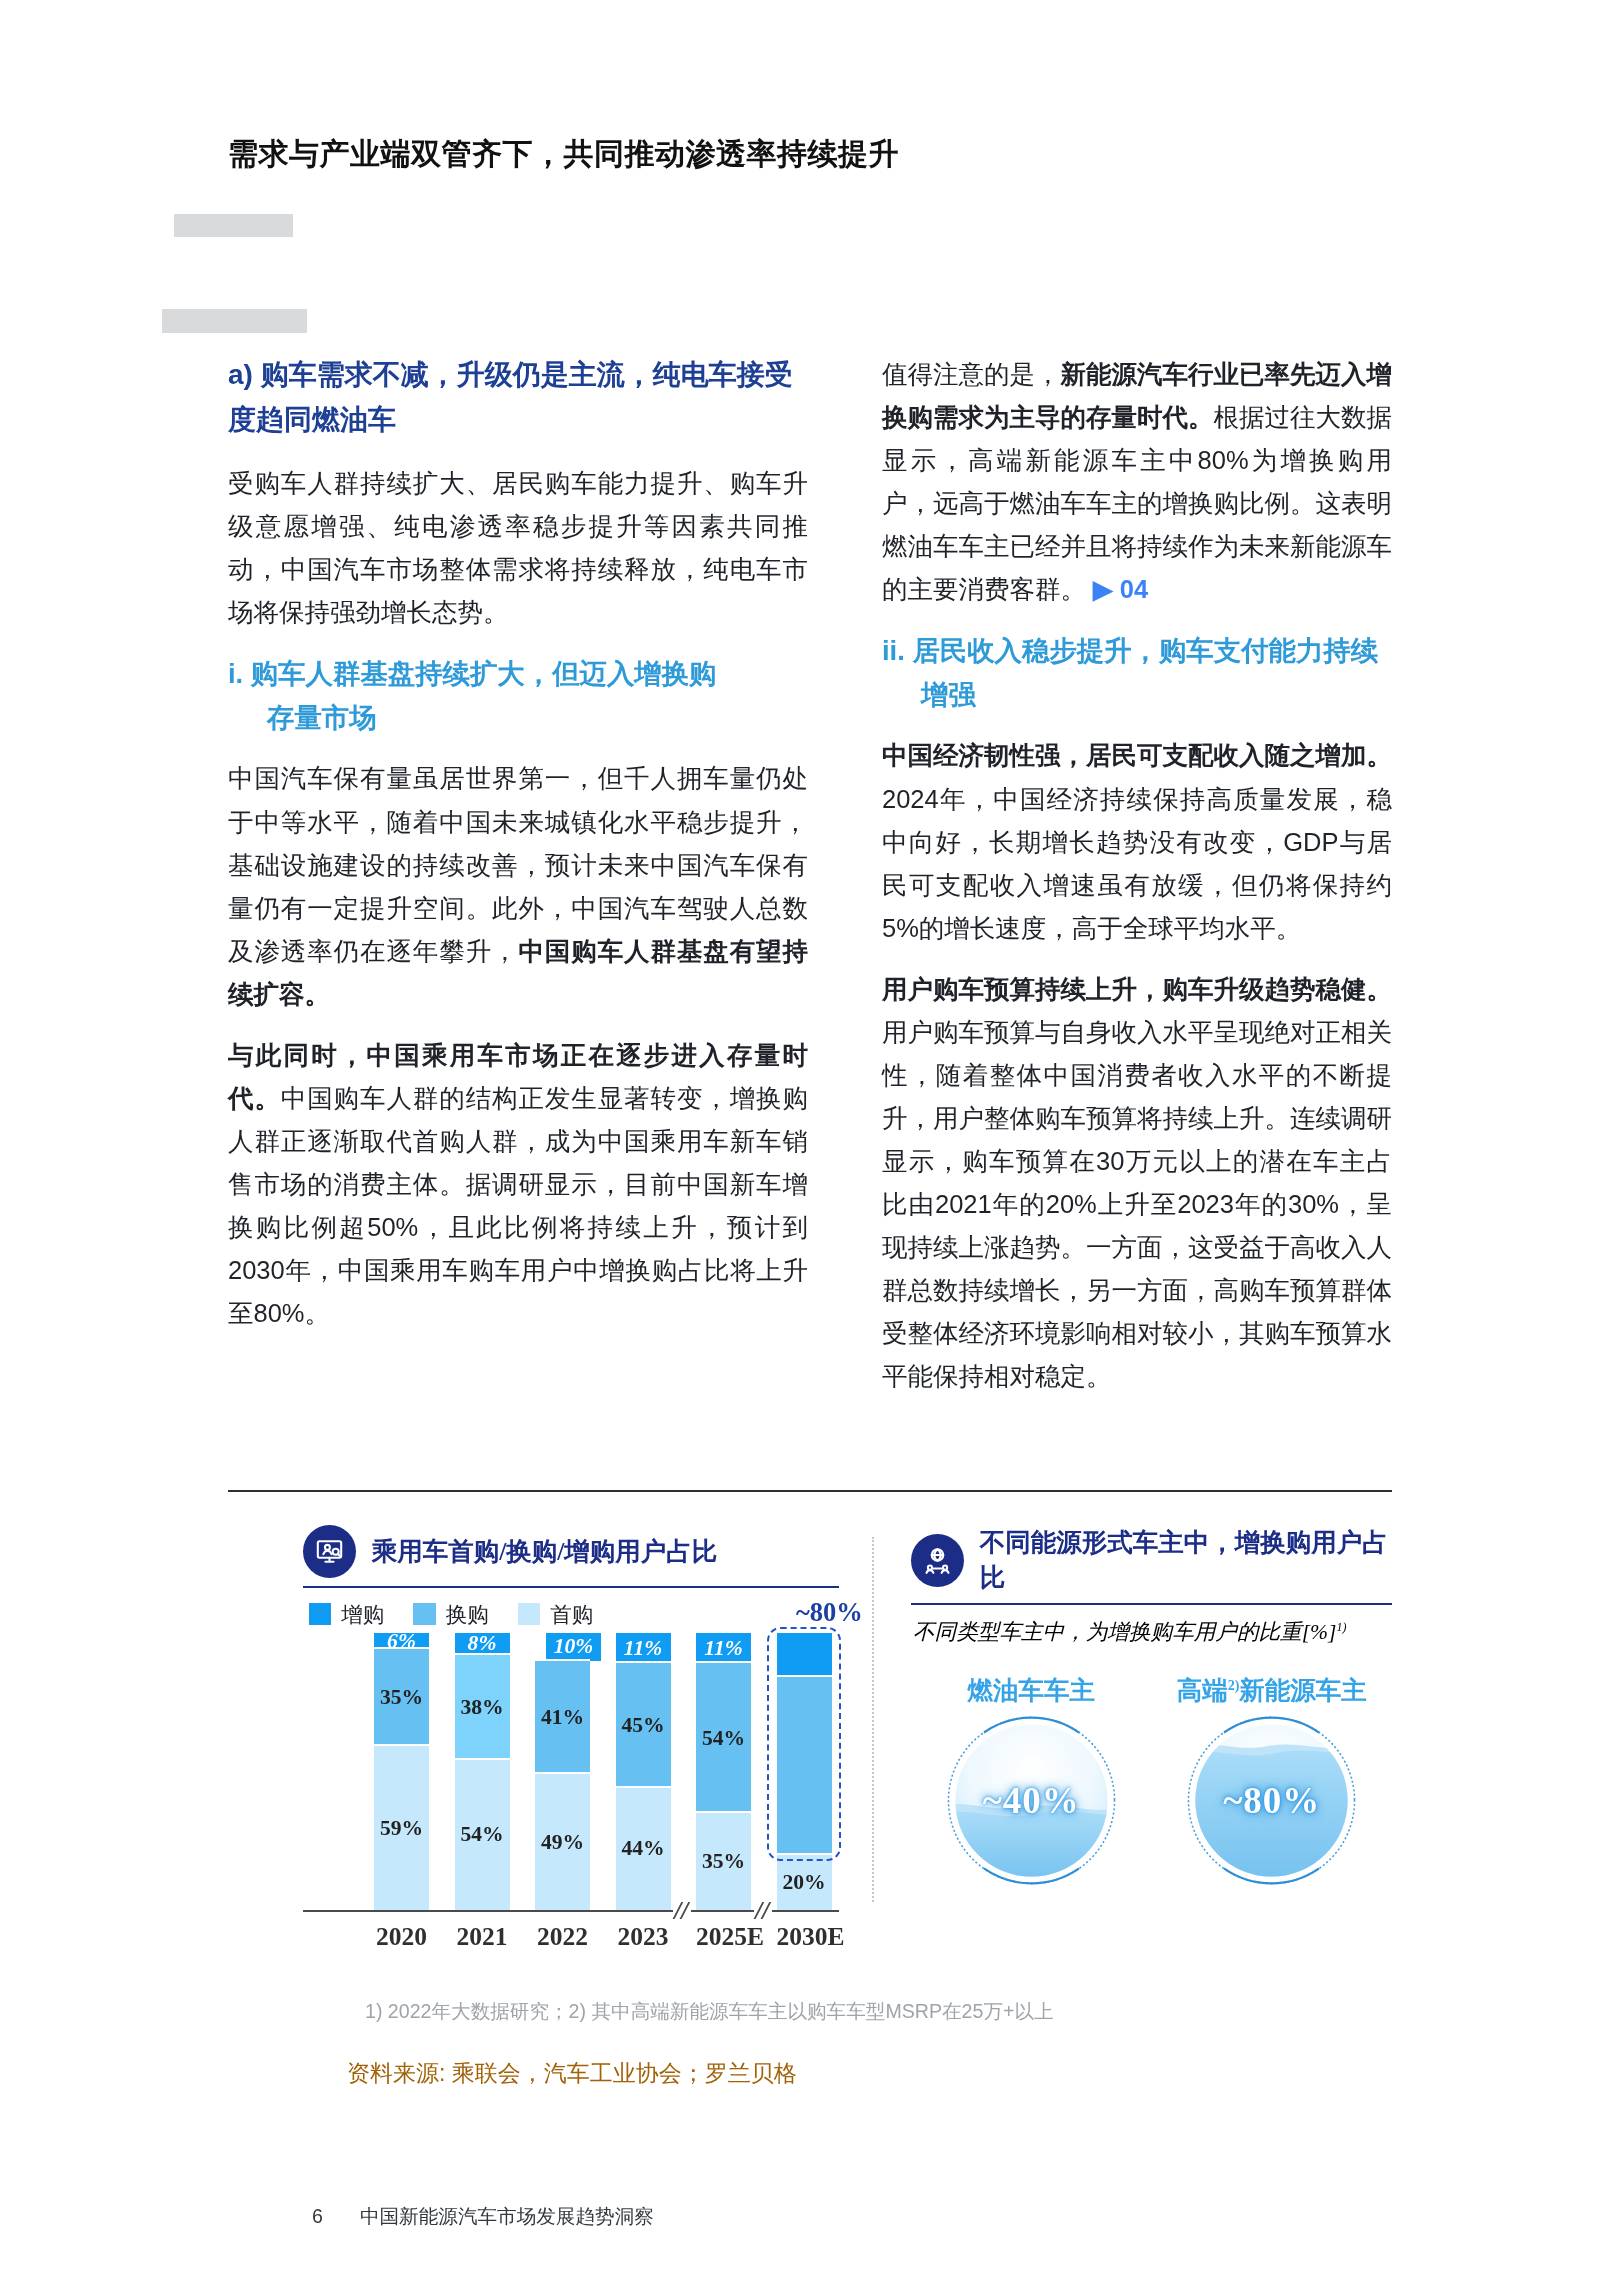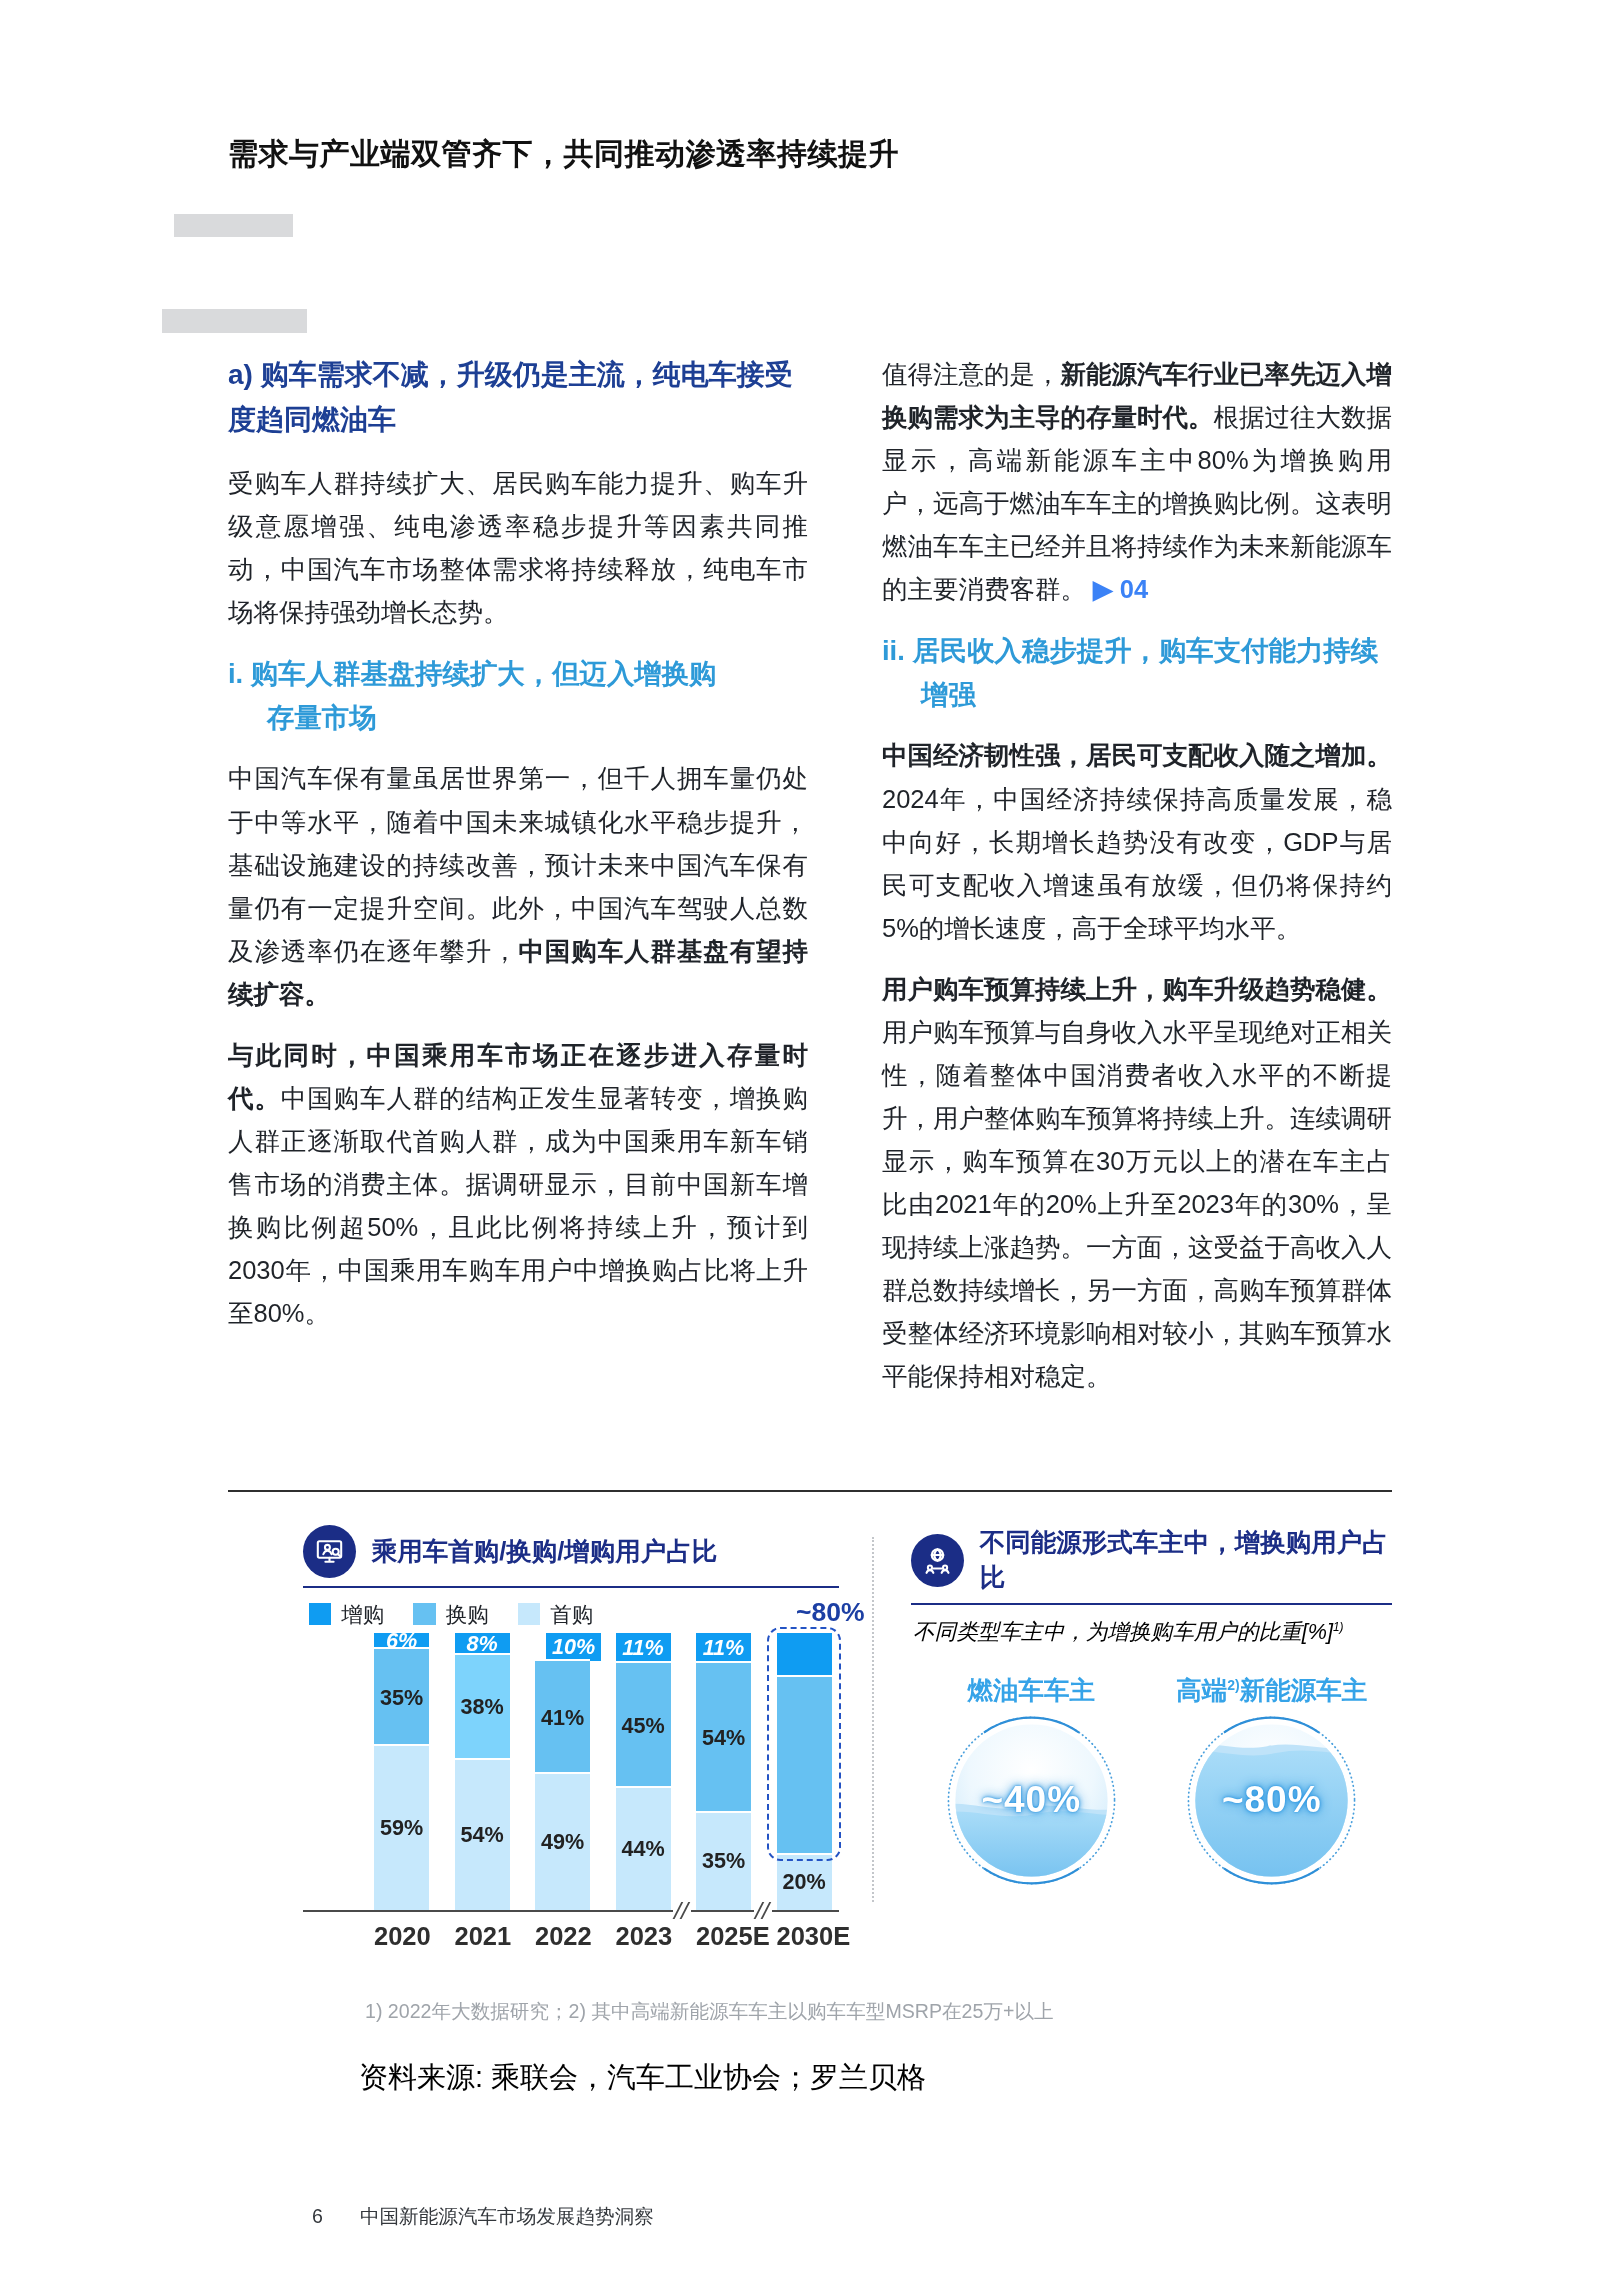--- a/index.html
+++ b/index.html
@@ -23,21 +23,21 @@
   sup { font-size:.55em; }
 
   
   .figure { position:absolute; left:228px; top:1490px; width:1164px; }
   .rule { height:2px; background:#2f2f2f; }
   .fig-head { margin-top:19.6px; display:flex; align-items:baseline; gap:57px; }
   .fig-num { color:#2e9ad8; font-size:30px; font-weight:700; }
   .fig-title { color:#111; font-size:28px; font-weight:700; }
   .fig-body { position:relative; margin-top:33px; height:451px; }
 
-  .panel { position:absolute; top:0; }
+  .panel { position:absolute; top:0;font-family:Liberation Serif, serif; }
   .panel-left { left:75px; width:536px; }
   .panel-right { left:683px; width:481px; }
   .v-divider { position:absolute; left:644px; top:11.8px; height:365px; border-left:2px dotted #c3c6ca; }
 
   .panel-header { display:flex; align-items:center; gap:15.7px; border-bottom:2.9px solid #1b2d86; padding-bottom:7.8px; }
   .panel-icon { width:53px; height:53px; border-radius:50%; background:#1b2d86; display:flex; align-items:center; justify-content:center; flex:none; }
   .panel-title { color:#1b2d86; font-size:25.5px; font-weight:700; }
 
   .legend { display:flex; gap:29px; margin:11.8px 0 0 5.9px; font-size:21.6px; height:23.5px; align-items:flex-start; }
   .legend-item { display:flex; align-items:center; gap:9.8px; }
@@ -63,21 +63,21 @@
   .ball-row { display:flex; justify-content:space-around; margin-top:27.4px; }
   .ball-wrap { width:220px; text-align:center; }
   .ball-label { color:#35a3e8; font-size:25.5px; font-weight:700; margin-bottom:12px; height:29px; white-space:nowrap; }
   .ball-box { position:relative; width:173px; height:173px; margin:0 auto; }
   .ball-box svg { width:173px; height:173px; display:block; }
   .ball-value { position:absolute; inset:0; display:flex; align-items:center; justify-content:center;
     font-size:37px; font-weight:800; color:#fff; letter-spacing:1px;
     text-shadow:0 0 11.8px rgba(38,148,224,.95), 0 0 4.9px rgba(38,148,224,.95), 0 0 2px rgba(38,148,224,.9); }
 
   .fig-note { position:absolute; left:365px; top:1998px; font-size:19.6px; color:#9fa4aa; }
-  .fig-source { position:absolute; left:359px; top:2058px; font-size:29px; color:#000000; }
+  .fig-source { position:absolute; left:347px; top:2058px; font-size:23px; color:#a16207; }
   .page-footer { position:absolute; left:312px; top:2203px; font-size:19.6px; color:#33373c; display:flex; gap:37px; align-items:baseline; }
 </style>
 </head>
 <body>
 
 <div class="page">
 
   <div class="deco-bar b1"></div>
   <div class="deco-bar b2"></div>
 

